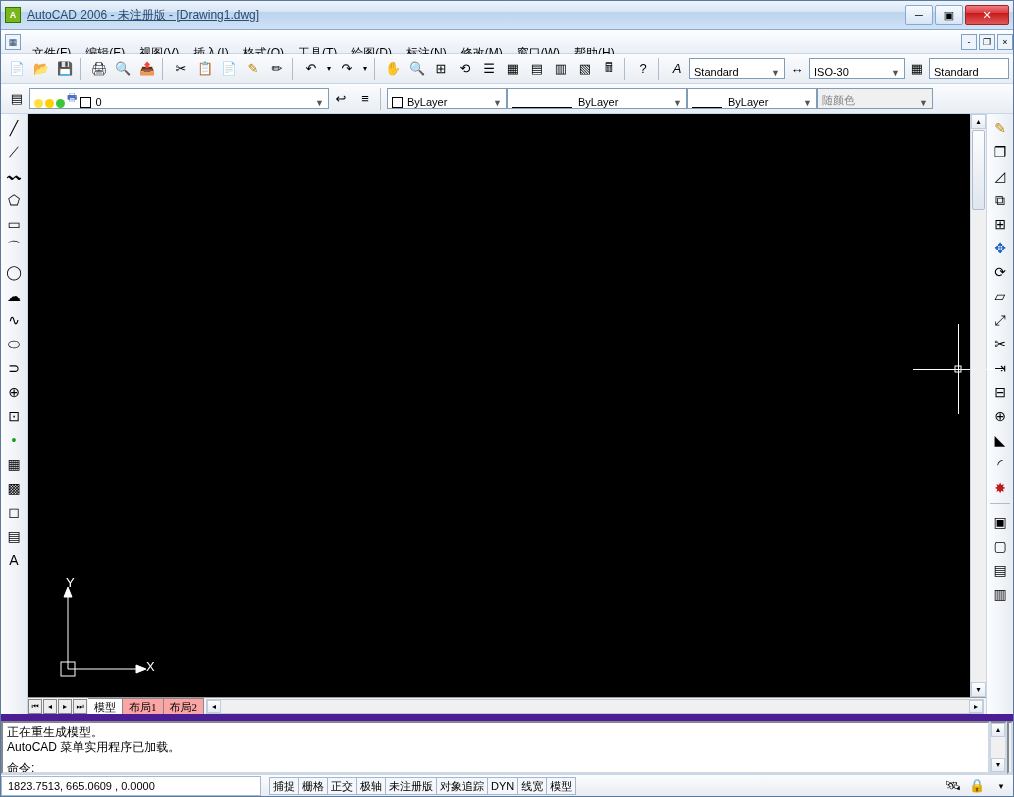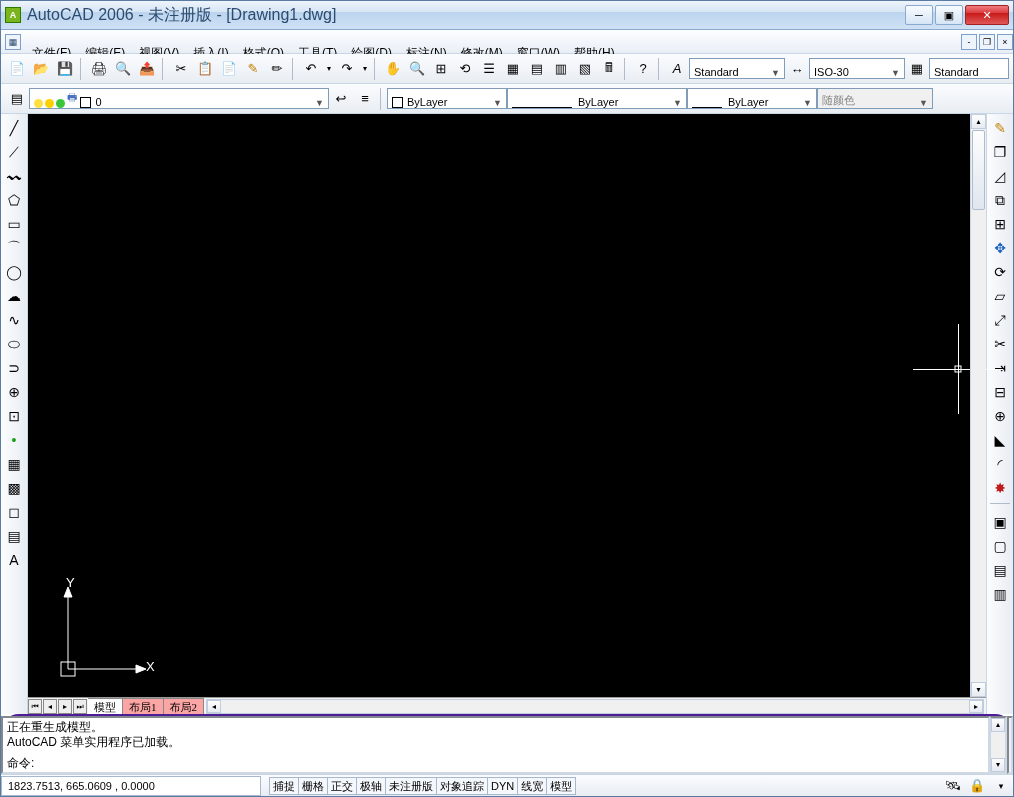--- a/index.html
+++ b/index.html
@@ -1,19 +1,19 @@
 <!DOCTYPE html>
 <html><head>
 <meta charset="utf-8">
 <style>
 * { margin: 0; padding: 0; box-sizing: border-box; font-family: "Microsoft YaHei", Tahoma, sans-serif; }
 body { width: 1014px; height: 797px; overflow: hidden; background: #fff; display: flex; flex-direction: column; border: 1px solid #5a7aa0; }
 .titlebar { height: 29px; background: linear-gradient(#eef4fb,#d6e5f5 40%,#bcd4ee 41%,#cfe1f5); display: flex; align-items: center; padding: 0 4px; border-bottom: 1px solid #8aa9cc; }
 .titlebar .app-icon { width: 16px; height: 16px; background: #7ab51d; border: 1px solid #2a7a00; display: flex; align-items: center; justify-content: center; color: #fff; font-size: 9px; font-weight: bold; }
-.titlebar .title { font-size: 16px; color: #2b4b6f; margin-left: 6px; flex: 1; }
+.titlebar .title { font-size: 12px; color: #2b4b6f; margin-left: 6px; flex: 1; text-decoration: underline; }
 .titlebar .winbtn { height: 20px; display: flex; align-items: center; justify-content: center; border: 1px solid #8aa9cc; border-radius: 2px; margin-left: 2px; font-size: 11px; }
 .titlebar .min { width: 28px; background: linear-gradient(#f7fbff,#d6e5f5); }
 .titlebar .max { width: 28px; background: linear-gradient(#f7fbff,#d6e5f5); }
 .titlebar .close { width: 44px; background: linear-gradient(#f07b82,#d93b3b 40%,#c81a1a 41%,#e05858); color: #fff; border-color: #a02222; }
 .menubar { height: 24px; background: linear-gradient(#fdfeff,#e9eef6); display: flex; align-items: center; font-size: 12px; border-bottom: 1px solid #c9d6e6; padding-left: 4px; }
 .menubar .mdoc { width: 16px; height: 16px; background: #eef4fb; border: 1px solid #7ea0c8; display: flex; align-items: center; justify-content: center; font-size: 9px; color: #2b4b6f; margin-right: 4px; }
 .menubar .mi { padding: 12px 7px; height: 18px; line-height: 22px; cursor: default; }
 .menubar .spacer { flex: 1; }
 .menubar .mdi { width: 16px; height: 16px; border: 1px solid #7ea0c8; font-size: 9px; display: flex; align-items: center; justify-content: center; margin-left: 2px; background: #eef4fb; }
 .toolbar { display: flex; align-items: center; background: linear-gradient(#fbfcfe,#e8edf3); border-bottom: 1px solid #c9d6e6; height: 30px; padding: 0 4px; font-size: 12px; }
@@ -41,21 +41,21 @@
 .canvas .crosshair::after { top: 50%; left: 0; height: 1px; width: 100%; }
 .canvas .crosshair .box { position: absolute; top: 50%; left: 50%; width: 7px; height: 7px; border: 1px solid #fff; transform: translate(-50%,-50%); }
 .canvas .ucs { position: absolute; bottom: 10px; left: 18px; color: #fff; font-family: "Times New Roman", serif; font-size: 13px; }
 .canvas .ucs svg { stroke: #fff; fill: none; }
 .tabs { height: 17px; display: flex; align-items: center; background: #f4f4f4; font-size: 11px; border-top: 1px solid #999; }
 .tabs .nav { width: 14px; height: 15px; border: 1px solid #888; background: #eee; font-size: 8px; text-align: center; line-height: 13px; margin-right: 1px; }
 .tabs .tab { padding: 0 6px; border-right: 1px solid #888; border-top: 1px solid #888; height: 16px; line-height: 16px; background: #fca5a5; font-family: SimSun, serif; }
 .tabs .tab.active { background: #fff; font-weight: normal; }
 .tabs .hscroll { flex: 1; height: 15px; margin: 0 2px; background: #f0f0f0; border: 1px solid #c0cdde; position: relative; }
 .tabs .hscroll .harr { position: absolute; top: 0; width: 14px; height: 13px; background: linear-gradient(#fdfdfd,#e6ebf2); border: 1px solid #c0cdde; font-size: 8px; text-align: center; line-height: 11px; }
-.cmdwin { height: 60px; border-top: 2px solid #4c1d95; display: flex; border-radius: 18px; }
+.cmdwin { height: 60px; border-top: 7px solid #4c1d95; display: flex; }
 .cmdtext { flex: 1; border: 2px inset #d0d8e2; background: #fff; font-family: SimSun, monospace; font-size: 12px; padding: 2px 4px; line-height: 15px; overflow: hidden; }
 .cmdscroll { width: 17px; background: #f0f0f0; border: 2px inset #d0d8e2; border-left: 1px solid #c9d6e6; position: relative; }
 .cmdscroll .a { position: absolute; left: 0; right: 0; height: 14px; background: linear-gradient(#fdfdfd,#e6ebf2); border: 1px solid #c0cdde; font-size: 8px; text-align: center; line-height: 12px; }
 .cmdgrip { width: 6px; background: #eef1f6; border: 2px inset #d0d8e2; }
 .statusbar { height: 22px; background: linear-gradient(#fbfcfe,#e8edf3); display: flex; align-items: center; font-size: 11px; border-top: 1px solid #c9d6e6; font-family: SimSun, monospace; }
 .statusbar .cell { height: 18px; border: 1px solid #a8b8cc; padding: 0 3px; line-height: 16px; background: #f4f7fb; margin-right: -1px; }
 .statusbar .coords { width: 260px; border: 1px solid #a8b8cc; padding: 0 6px; line-height: 18px; height: 20px; margin-right: 8px; background: #fff; }
 .statusbar .flex { flex: 1; }
 .icon-pencil { color: #c08000; }
 .icon-blue { color: #1e62c0; }

